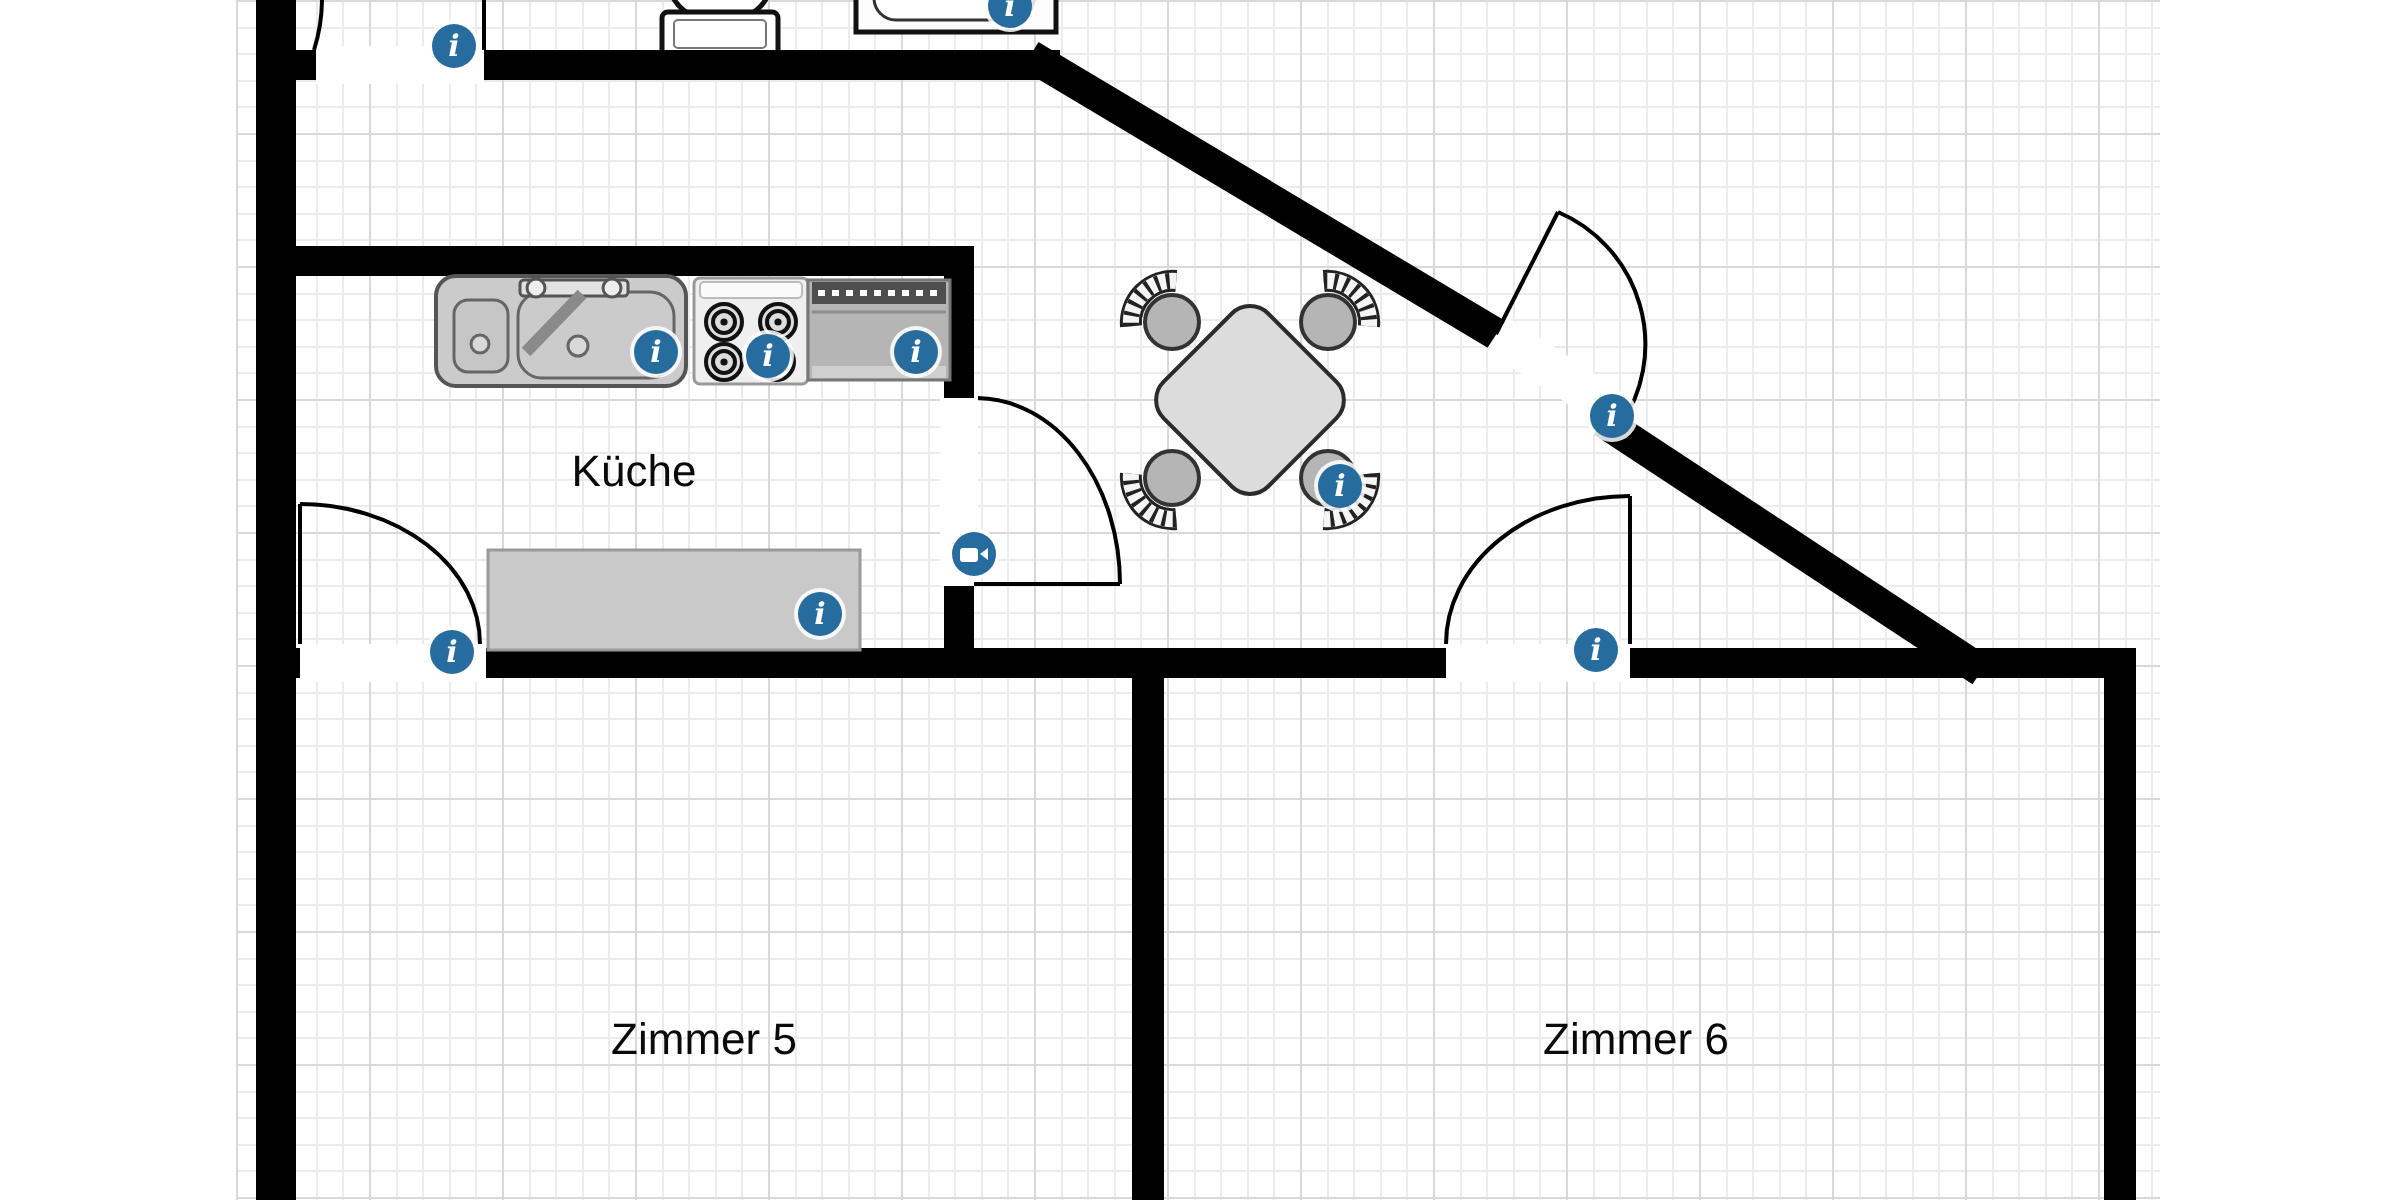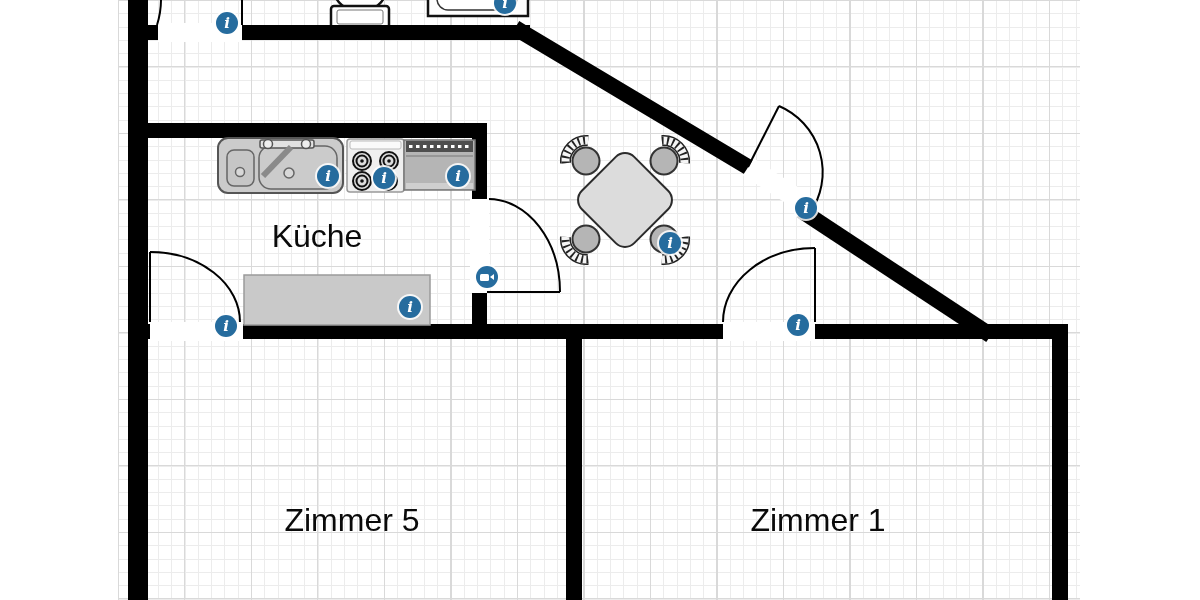--- a/index.html
+++ b/index.html
@@ -11,21 +11,21 @@
     position:absolute;left:118px;top:0;width:962px;height:600px;
     background:
       repeating-linear-gradient(to right,#d9d9d9 0 1px,transparent 1px 66.5px),
       repeating-linear-gradient(to bottom,#d9d9d9 0 1px,transparent 1px 66.5px),
       repeating-linear-gradient(to right,#ececec 0 1px,transparent 1px 13.3px),
       repeating-linear-gradient(to bottom,#ececec 0 1px,transparent 1px 13.3px);
   }
   svg{position:absolute;left:0;top:0;}
   .room-label{
     position:absolute;transform:translate(-50%,-50%);
-    font-size:32px;color:#0a0a0a;white-space:nowrap;
+    font-size:22px;color:#0a0a0a;white-space:nowrap;
   }
   .hotspot{
     position:absolute;width:22px;height:22px;border-radius:50%;
     background:var(--icon-blue,#266c9e);
     box-shadow:0 0 0 2px rgba(255,255,255,0.85);
     display:flex;align-items:center;justify-content:center;
     color:#fff;font:italic bold 15px "DejaVu Serif",serif;
     cursor:pointer;line-height:1;
   }
   .hotspot.camera{font-size:0;}
@@ -181,21 +181,21 @@
           <path d="M -16,-13 A 21 21 0 0 1 16,-13" stroke="#f5f5f5" stroke-width="8" fill="none"></path>
           <path d="M -16,-13 A 21 21 0 0 1 16,-13" stroke="#222" stroke-width="8" fill="none" stroke-dasharray="1.8 3.4"></path>
         </g>
       </g>
       <rect x="588" y="163" width="74" height="74" rx="13" transform="rotate(45 625 200)" fill="#dcdcdc" stroke="#2b2b2b" stroke-width="2"></rect>
     </g>
   </svg>
 
   <div class="room-label" style="left:317px;top:236px">Küche</div>
   <div class="room-label" style="left:352px;top:520px">Zimmer 5</div>
-  <div class="room-label" style="left:818px;top:520px">Zimmer 1</div>
+  <div class="room-label" style="left:818px;top:520px">Zimmer 6</div>
 
   <div id="icon-layer">
       <div class="hotspot info" style="left: 216px; top: 12px;">i</div>
       <div class="hotspot info" style="left: 494px; top: -8px;">i</div>
       <div class="hotspot info" style="left: 317px; top: 165px;">i</div>
       <div class="hotspot info" style="left: 373px; top: 167px;">i</div>
       <div class="hotspot info" style="left: 447px; top: 165px;">i</div>
       <div class="hotspot info" style="left: 659px; top: 232px;">i</div>
       <div class="hotspot info" style="left: 795px; top: 197px;">i</div>
       <div class="hotspot camera" style="left: 476px; top: 266px;">

